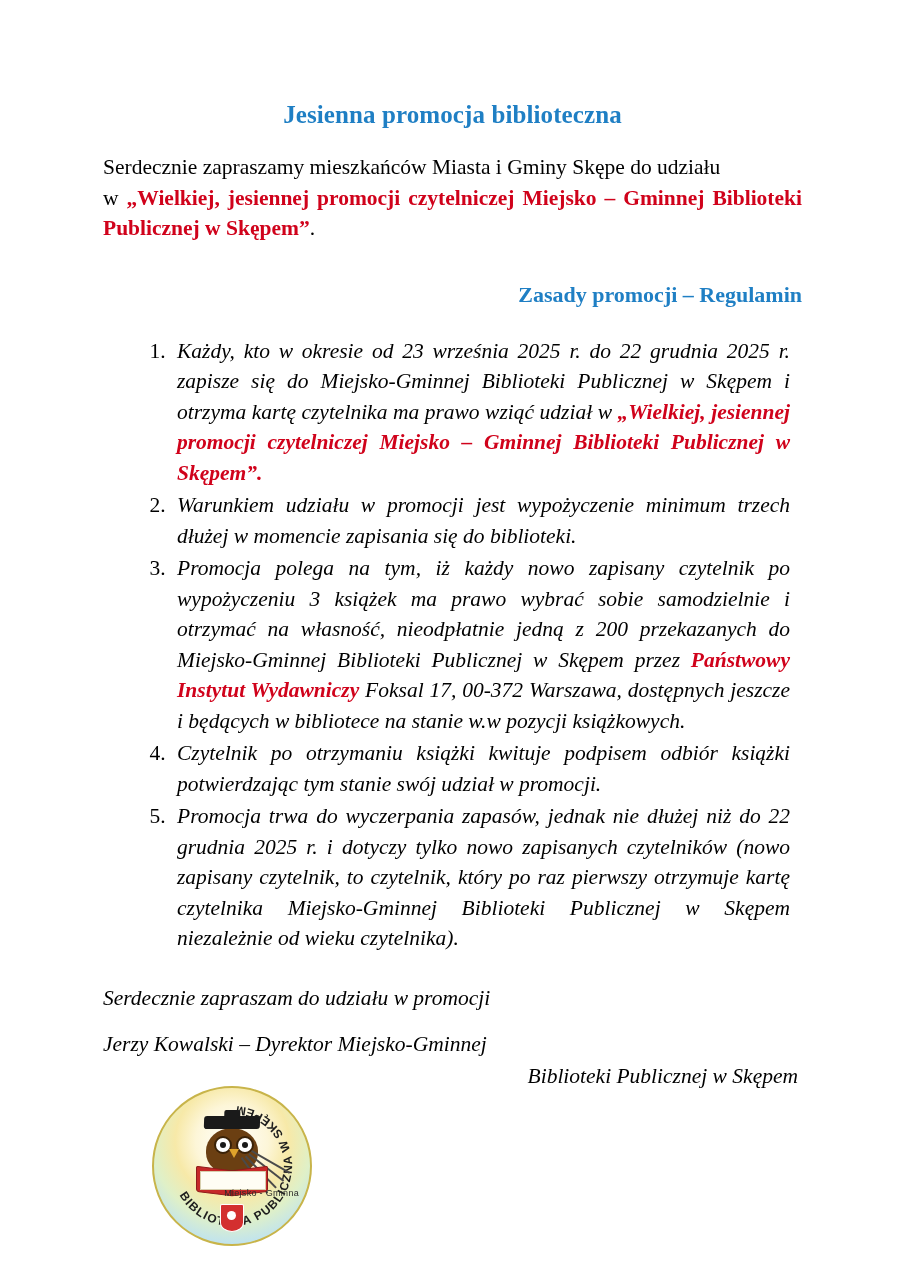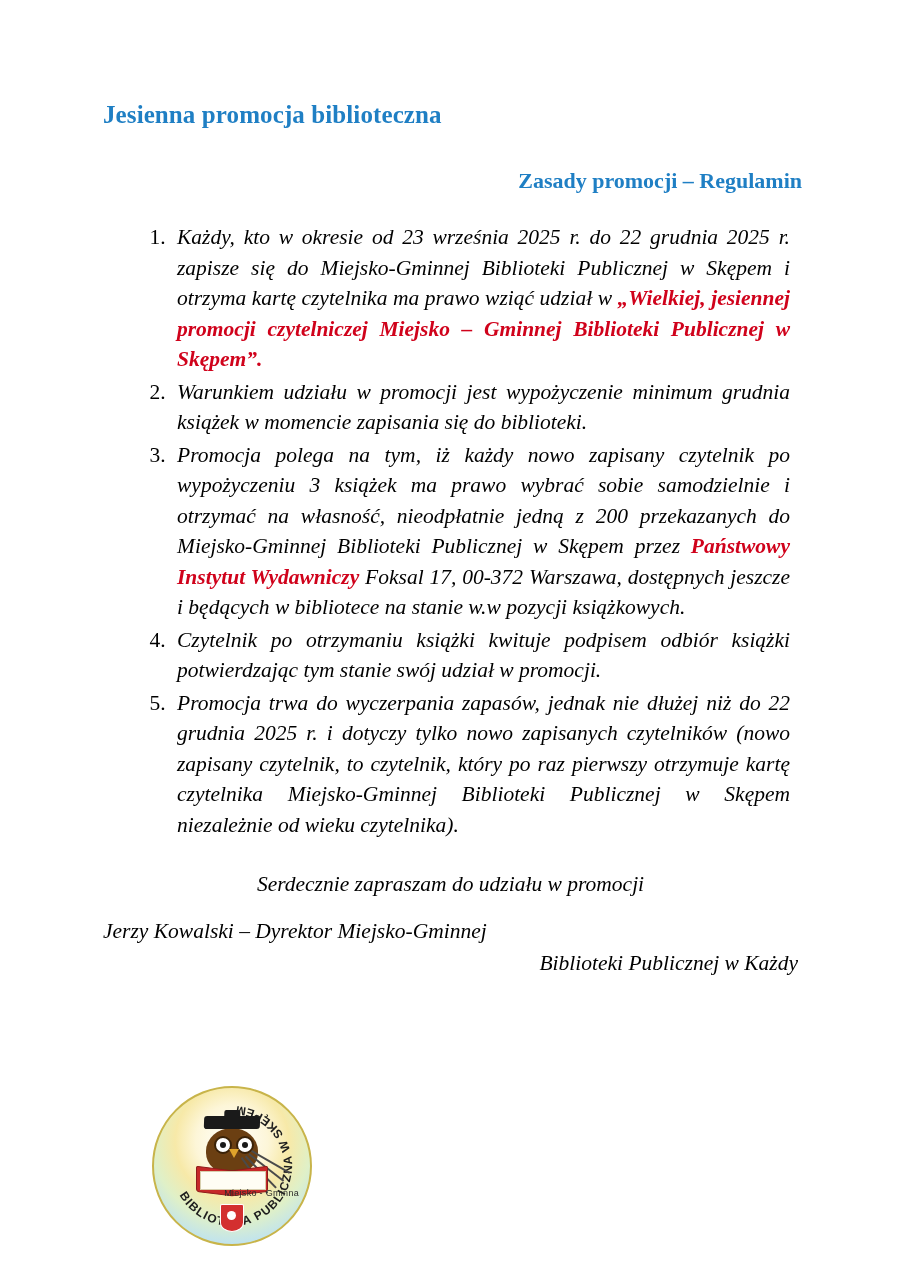--- a/index.html
+++ b/index.html
@@ -15,20 +15,21 @@
   }
   .page {
     position: relative;
     width: 905px;
     min-height: 1280px;
     box-sizing: border-box;
     padding: 100px 103px 20px 103px;
   }
 
   .doc-title {
+    text-align: center;
     font-weight: bold;
     font-size: 25px;
     color: #1f7fc4;
     letter-spacing: 0.1px;
     margin: 0 0 22px 0;
     line-height: 1.2;
   }
 
   .intro {
     font-size: 21.5px;
@@ -72,21 +73,21 @@
     font-weight: bold;
   }
 
   .closing {
     margin-top: 28px;
     font-style: italic;
     font-size: 21.5px;
     line-height: 1.5;
   }
   .closing .line1 {
-    text-align: center;
+    text-align: left;
     padding-right: 4px;
   }
   .closing .line2 {
     padding-right: 4px;
     margin-top: 14px;
   }
   .closing .line3 {
     text-align: right;
     padding-right: 4px;
   }
@@ -263,35 +264,39 @@
     transform-origin: 0 0;
   }
 </style>
 </head>
 <body>
 
 <div class="page">
 
   <h1 class="doc-title">Jesienna promocja biblioteczna</h1>
 
+  <p class="intro">
+    <span class="lead-line">Serdecznie zapraszamy mieszkańców Miasta i Gminy Skępe do udziału</span>
+    <span>w </span><span class="promo-name">„Wielkiej, jesiennej promocji czytelniczej Miejsko – Gminnej Biblioteki Publicznej w Skępem”</span><span>.</span>
+  </p>
 
   <h2 class="subtitle">Zasady promocji – Regulamin</h2>
 
   <ol class="rules">
     <li><span>Każdy, kto w okresie od 23 września 2025 r. do 22 grudnia 2025 r. zapisze się do Miejsko-Gminnej Biblioteki Publicznej w Skępem i otrzyma kartę czytelnika ma prawo wziąć udział w </span><span class="red-bold">„Wielkiej, jesiennej promocji czytelniczej Miejsko – Gminnej Biblioteki Publicznej w Skępem”</span><span class="red-bold">.</span></li>
-    <li><span>Warunkiem udziału w promocji jest wypożyczenie minimum grudnia książek w momencie zapisania się do biblioteki.</span><span class="red-bold"></span><span></span></li>
+    <li><span>Warunkiem udziału w promocji jest wypożyczenie minimum trzech dłużej w momencie zapisania się do biblioteki.</span><span class="red-bold"></span><span></span></li>
     <li><span>Promocja polega na tym, iż każdy nowo zapisany czytelnik po wypożyczeniu 3 książek ma prawo wybrać sobie samodzielnie i otrzymać na własność, nieodpłatnie jedną z 200 przekazanych do Miejsko-Gminnej Biblioteki Publicznej w Skępem przez </span><span class="red-bold">Państwowy Instytut Wydawniczy</span><span> Foksal 17, 00-372 Warszawa, dostępnych jeszcze i będących w bibliotece na stanie w.w pozycji książkowych.</span></li>
     <li><span>Czytelnik po otrzymaniu książki kwituje podpisem odbiór książki potwierdzając tym stanie swój udział w promocji.</span><span class="red-bold"></span><span></span></li>
     <li><span>Promocja trwa do wyczerpania zapasów, jednak nie dłużej niż do 22 grudnia 2025 r. i dotyczy tylko nowo zapisanych czytelników (nowo zapisany czytelnik, to czytelnik, który po raz pierwszy otrzymuje kartę czytelnika Miejsko-Gminnej Biblioteki Publicznej w Skępem niezależnie od wieku czytelnika).</span><span class="red-bold"></span><span></span></li>
   </ol>
 
   <div class="closing">
     <div class="line1">Serdecznie zapraszam do udziału w promocji</div>
     <div class="line2">Jerzy Kowalski – Dyrektor Miejsko-Gminnej</div>
-    <div class="line3">Biblioteki Publicznej w Każdy</div>
+    <div class="line3">Biblioteki Publicznej w Skępem</div>
   </div>
 
   <div class="logo-wrap">
     <div class="logo">
 
       <svg class="ring-text" width="156" height="156" viewBox="0 0 156 156">
         <defs>
           <path id="ringpath" d="M 18,78 A 60,60 0 1 0 138,78 A 60,60 0 1 0 18,78"></path>
         </defs>
         <text font-family="Liberation Sans, sans-serif" font-size="12" font-weight="bold" fill="#1d1d1d" letter-spacing="1.2">

